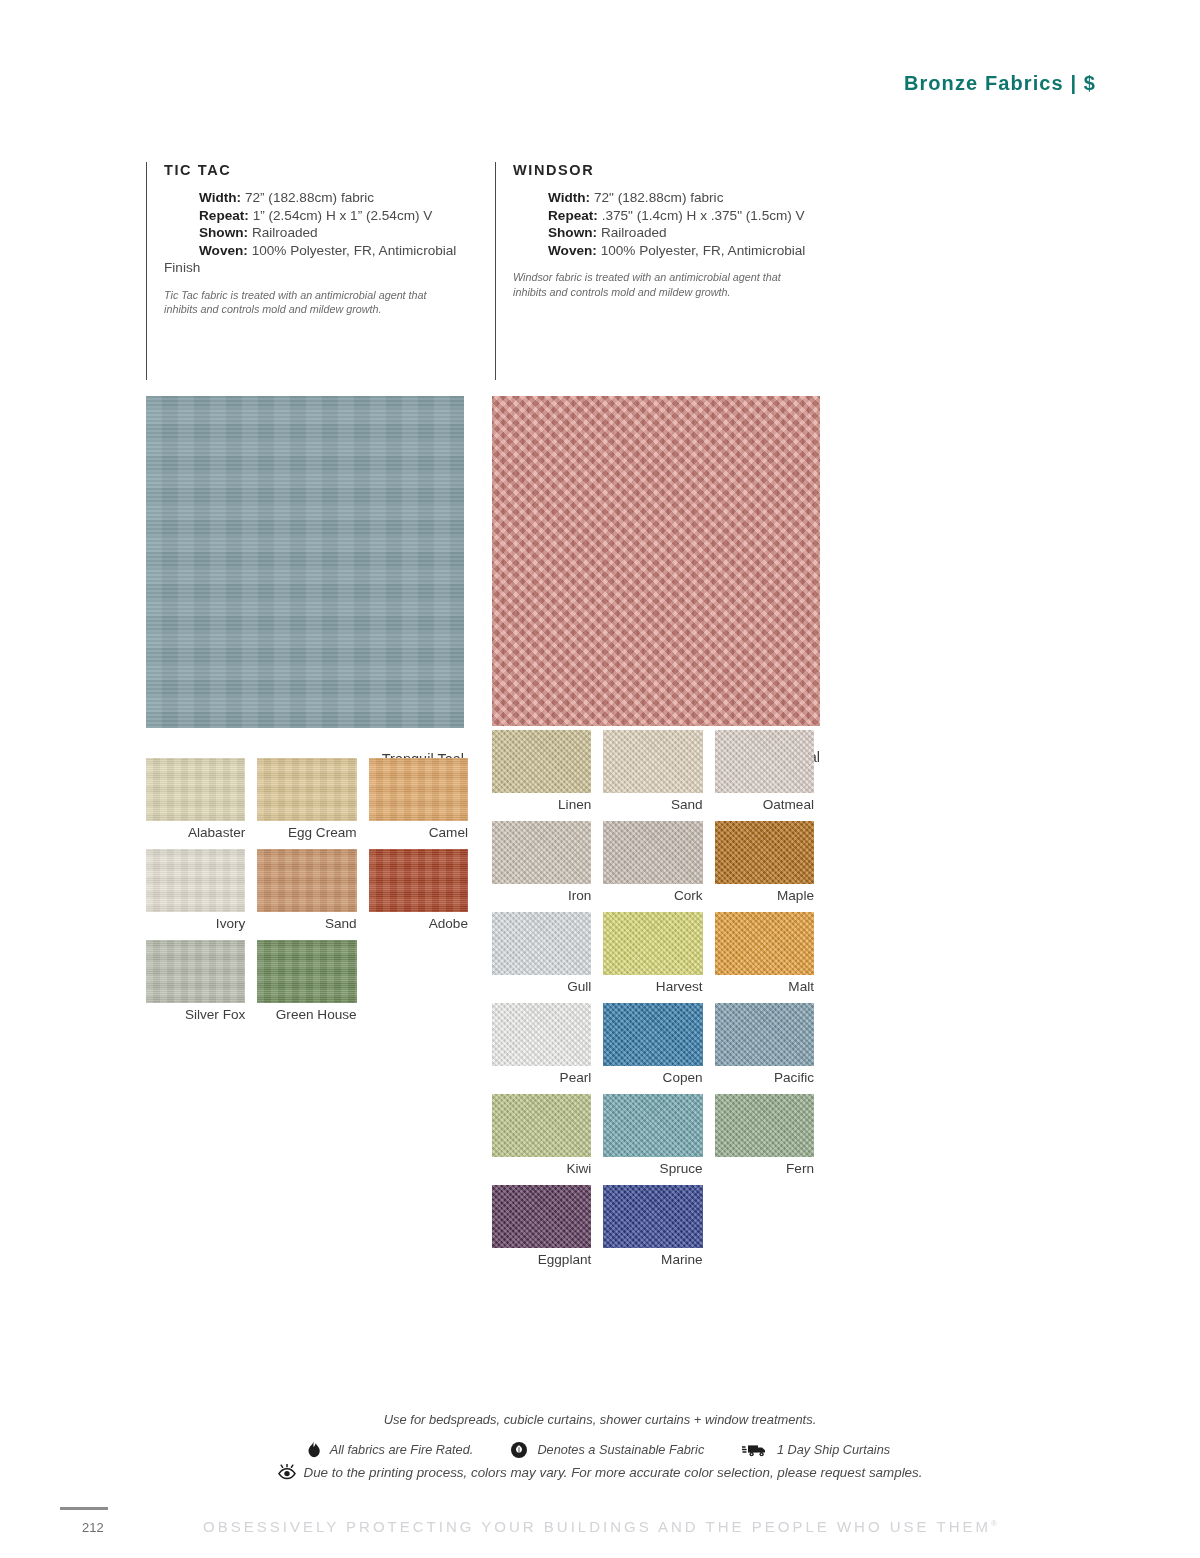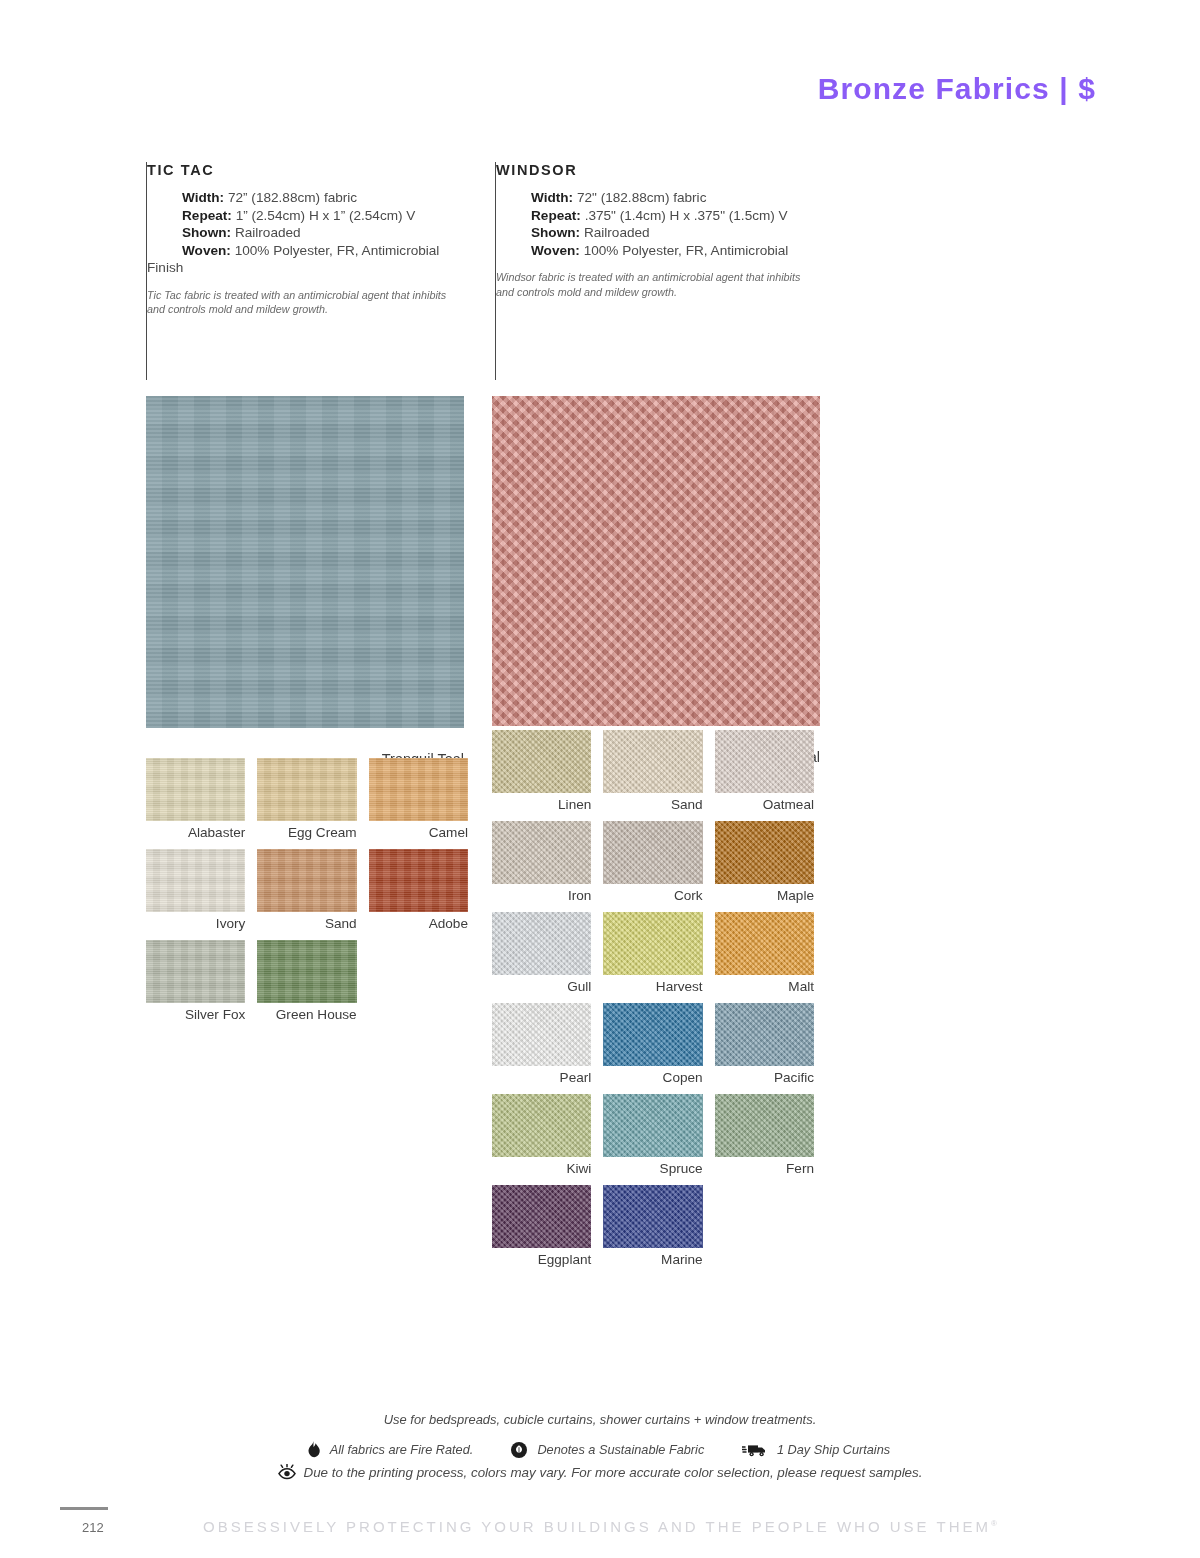--- a/index.html
+++ b/index.html
@@ -7,29 +7,29 @@
     width:1200px;height:1558px;position:relative;background:#ffffff;
     font-family:"Liberation Sans", sans-serif;color:#3a3a3a;overflow:hidden;
   }
   .page{position:absolute;inset:0;}
 
   
   .page-header{
     position:absolute;right:104px;top:72px;text-align:right;
   }
   .page-header .title{
-    font-size:30px;font-weight:bold;letter-spacing:1.1px;color:#8b5cf6;
+    font-size:20px;font-weight:bold;letter-spacing:1.1px;color:#0f766e;
     white-space:nowrap;
   }
 
   
   .specs{position:absolute;left:146px;top:162px;width:910px;}
   .spec-col{
     position:absolute;top:0;border-left:1.6px solid #4a4a4a;
-    height:218px;box-sizing:border-box;
+    padding-left:17px;height:218px;box-sizing:border-box;
   }
   .spec-col.left{left:0;width:330px;}
   .spec-col.right{left:349px;width:340px;}
   .spec-name{
     font-size:14.5px;font-weight:bold;letter-spacing:1.6px;color:#262626;
     margin-bottom:11px;
   }
   .spec-line{font-size:13.6px;line-height:17.5px;color:#4b4b4b;}
   .spec-line b{color:#1f1f1f;font-weight:bold;margin-left:35px;}
   .spec-note{

